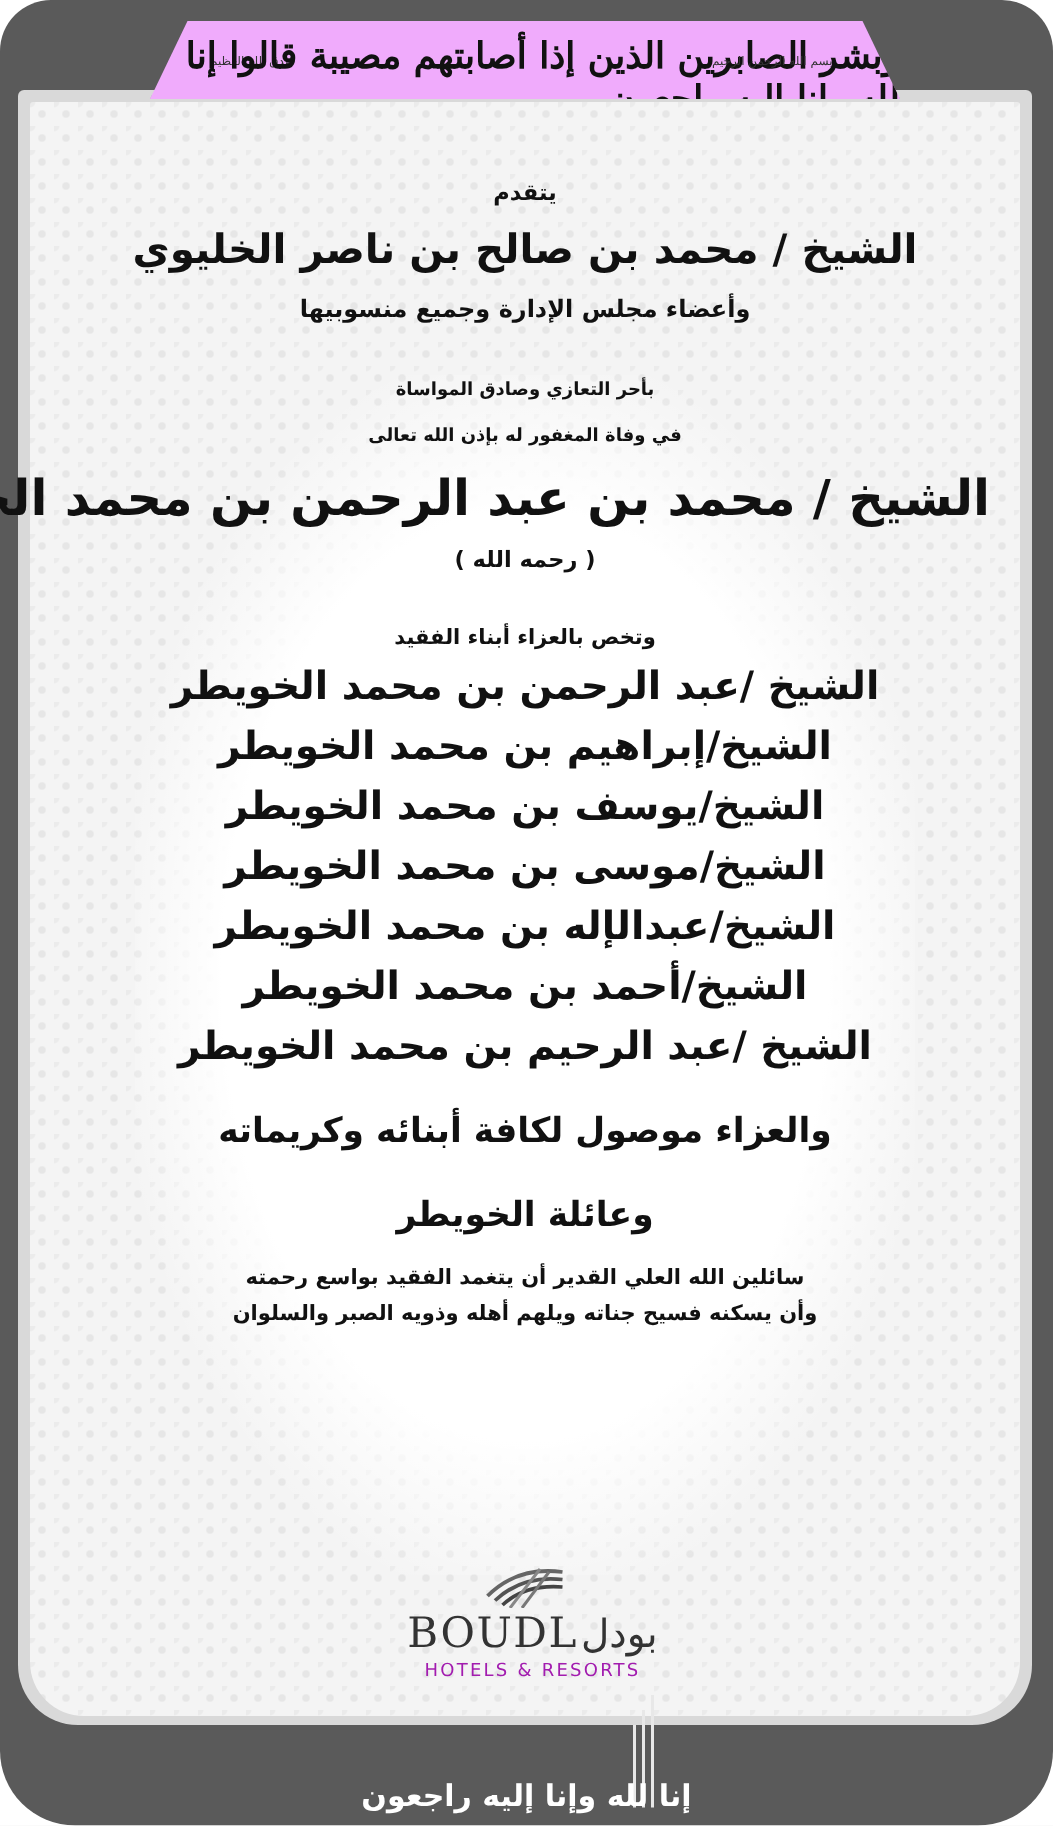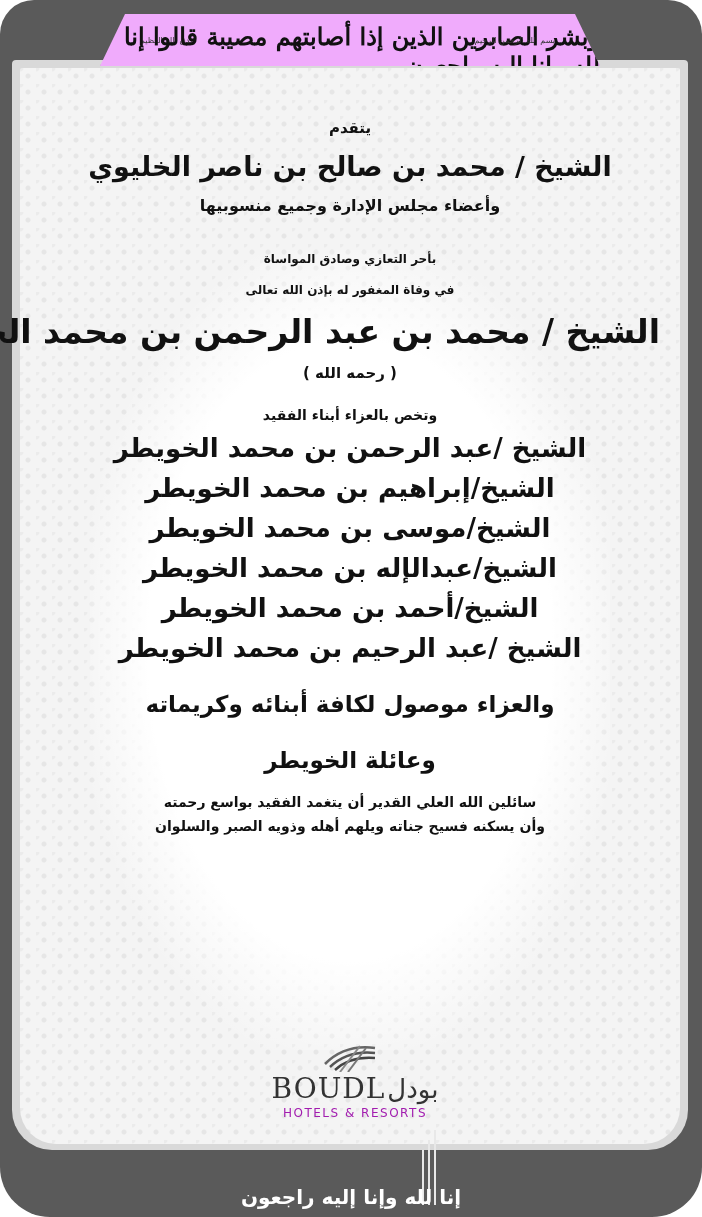--- a/index.html
+++ b/index.html
@@ -29,21 +29,21 @@
              color:#111; font-weight:bold; }
   .line { display:block; white-space:nowrap;text-align:center; }
   .l-intro { font-size:15px; margin-top:4px; height:28px; line-height:28px; }
   .l-sender { font-size:27px; height:50px; line-height:50px; }
   .l-role { font-size:16px; height:28px; line-height:28px; }
   .gap { height:24px; }
   .l-mid { font-size:12px; height:31px; line-height:31px; }
   .l-deceased { font-size:33px; height:52px; line-height:52px; font-weight:900; }
   .l-paren { font-size:15px; height:30px; line-height:30px; }
   .gap2 { height:14px; }
-  .l-sons-head { font-size:14px; height:26px; line-height:26px; }
+  .l-sons-head { font-size:14px; height:26px; line-height:26px;margin-top:10px; }
   .l-son { font-size:26px; height:40px; line-height:40px; letter-spacing:1px; }
   .l-closing { font-size:23px; height:40px; line-height:40px;margin-top:16px; }
   .gap3 { height:10px; }
   .l-prayer { font-size:14px; height:24px; line-height:24px; }
   .logo { position:absolute; left:240px; top:1042px; width:230px; height:80px; text-align:center; }
   .logo-mark { position:absolute; left:80px; top:0px; width:60px; height:30px; }
   .logo-word { position:absolute; left:10px; top:30px; width:210px; font-family:"DejaVu Serif", serif;
                font-size:28px; color:#333; letter-spacing:1px; }
   .logo-sub { position:absolute; left:20px; top:64px; width:190px; font-size:12px; color:#a21caf; letter-spacing:1.5px; }
   .bars { position:absolute; left:420px; top:1130px; width:20px; height:75px; }
@@ -71,20 +71,21 @@
   <span class="line l-role">وأعضاء مجلس الإدارة وجميع منسوبيها</span>
   <div class="gap"></div>
   <span class="line l-mid">بأحر التعازي وصادق المواساة</span>
   <span class="line l-mid">في وفاة المغفور له بإذن الله تعالى</span>
   <span class="line l-deceased">الشيخ / محمد بن عبد الرحمن بن محمد الخويطر</span>
   <span class="line l-paren">( رحمه الله )</span>
   <div class="gap2"></div>
   <span class="line l-sons-head">وتخص بالعزاء أبناء الفقيد</span>
   <span class="line l-son">الشيخ /عبد الرحمن بن محمد الخويطر</span>
   <span class="line l-son">الشيخ/إبراهيم بن محمد الخويطر</span>
+  <span class="line l-son">الشيخ/يوسف بن محمد الخويطر</span>
   <span class="line l-son">الشيخ/موسى بن محمد الخويطر</span>
   <span class="line l-son">الشيخ/عبدالإله بن محمد الخويطر</span>
   <span class="line l-son">الشيخ/أحمد بن محمد الخويطر</span>
   <span class="line l-son">الشيخ /عبد الرحيم بن محمد الخويطر</span>
   <span class="line l-closing">والعزاء موصول لكافة أبنائه وكريماته</span>
   <span class="line l-closing">وعائلة الخويطر</span>
   <div class="gap3"></div>
   <span class="line l-prayer">سائلين الله العلي القدير أن يتغمد الفقيد بواسع رحمته</span>
   <span class="line l-prayer">وأن يسكنه فسيح جناته ويلهم أهله وذويه الصبر والسلوان</span>
 </div>

